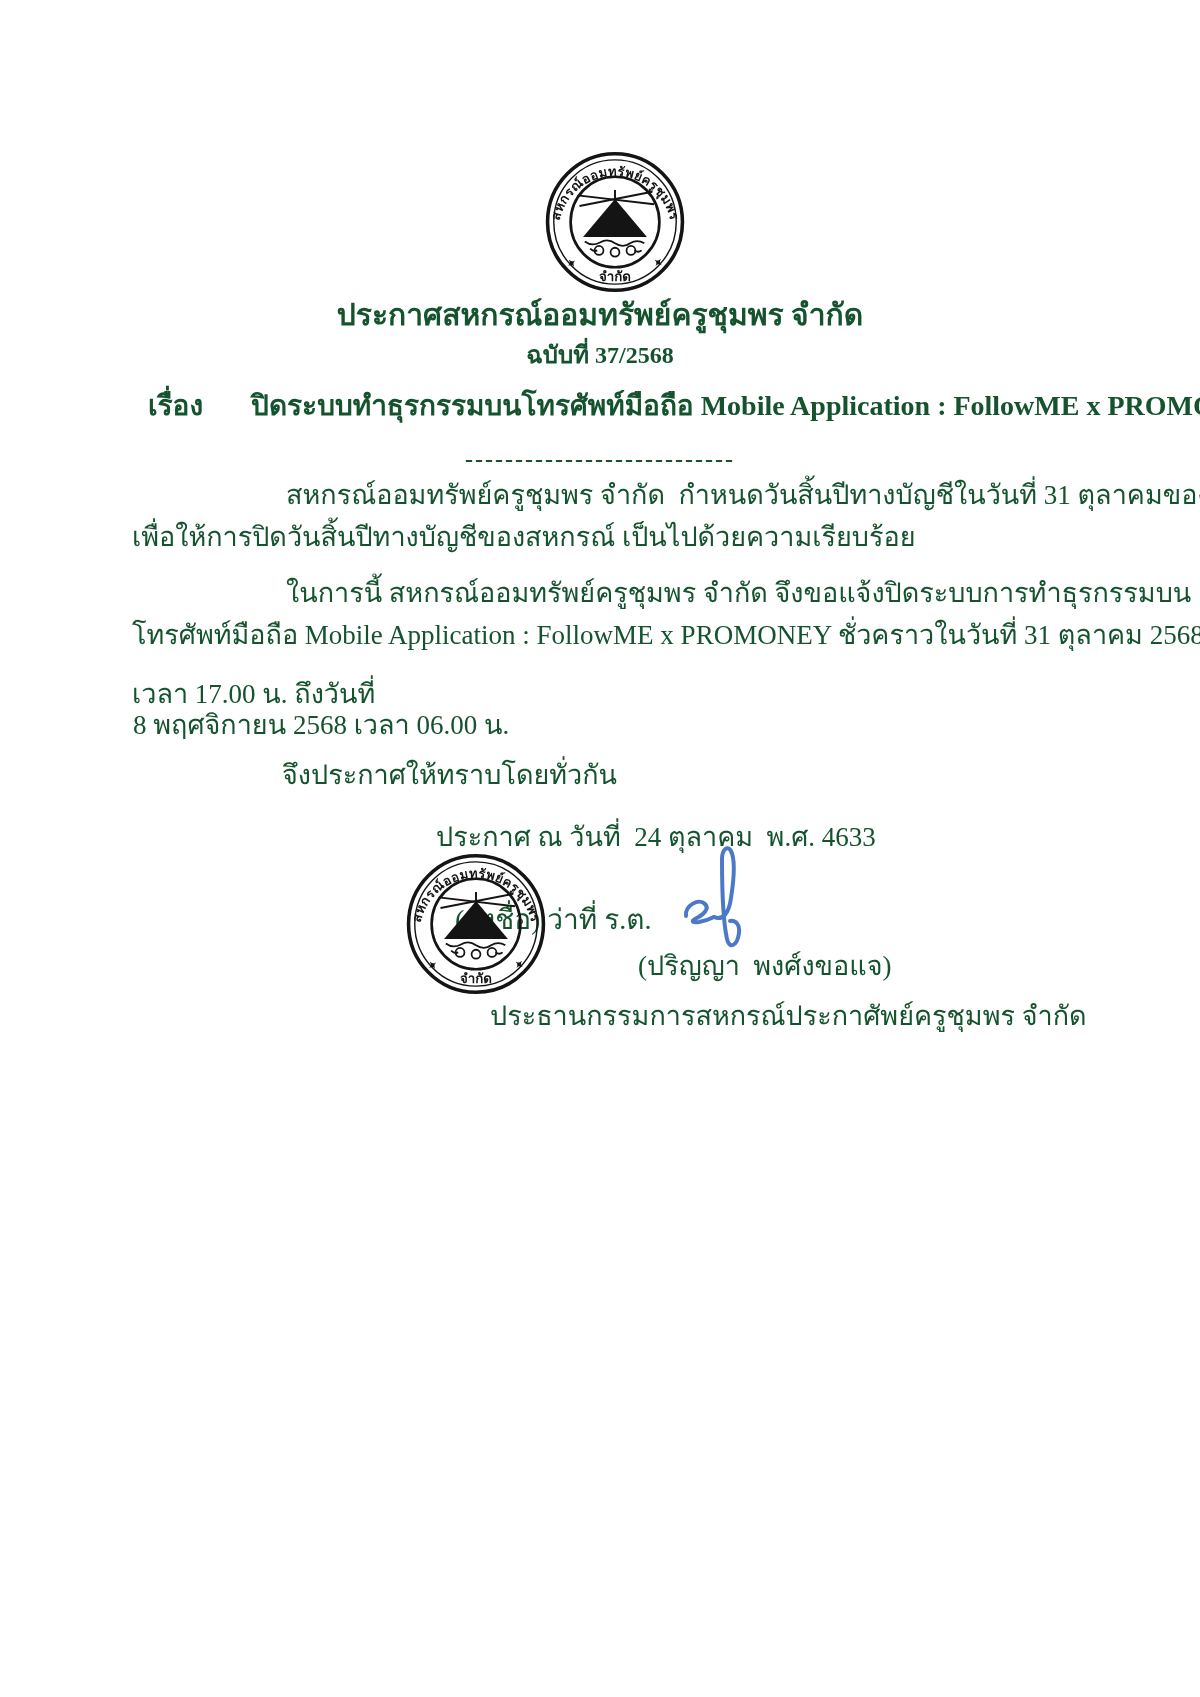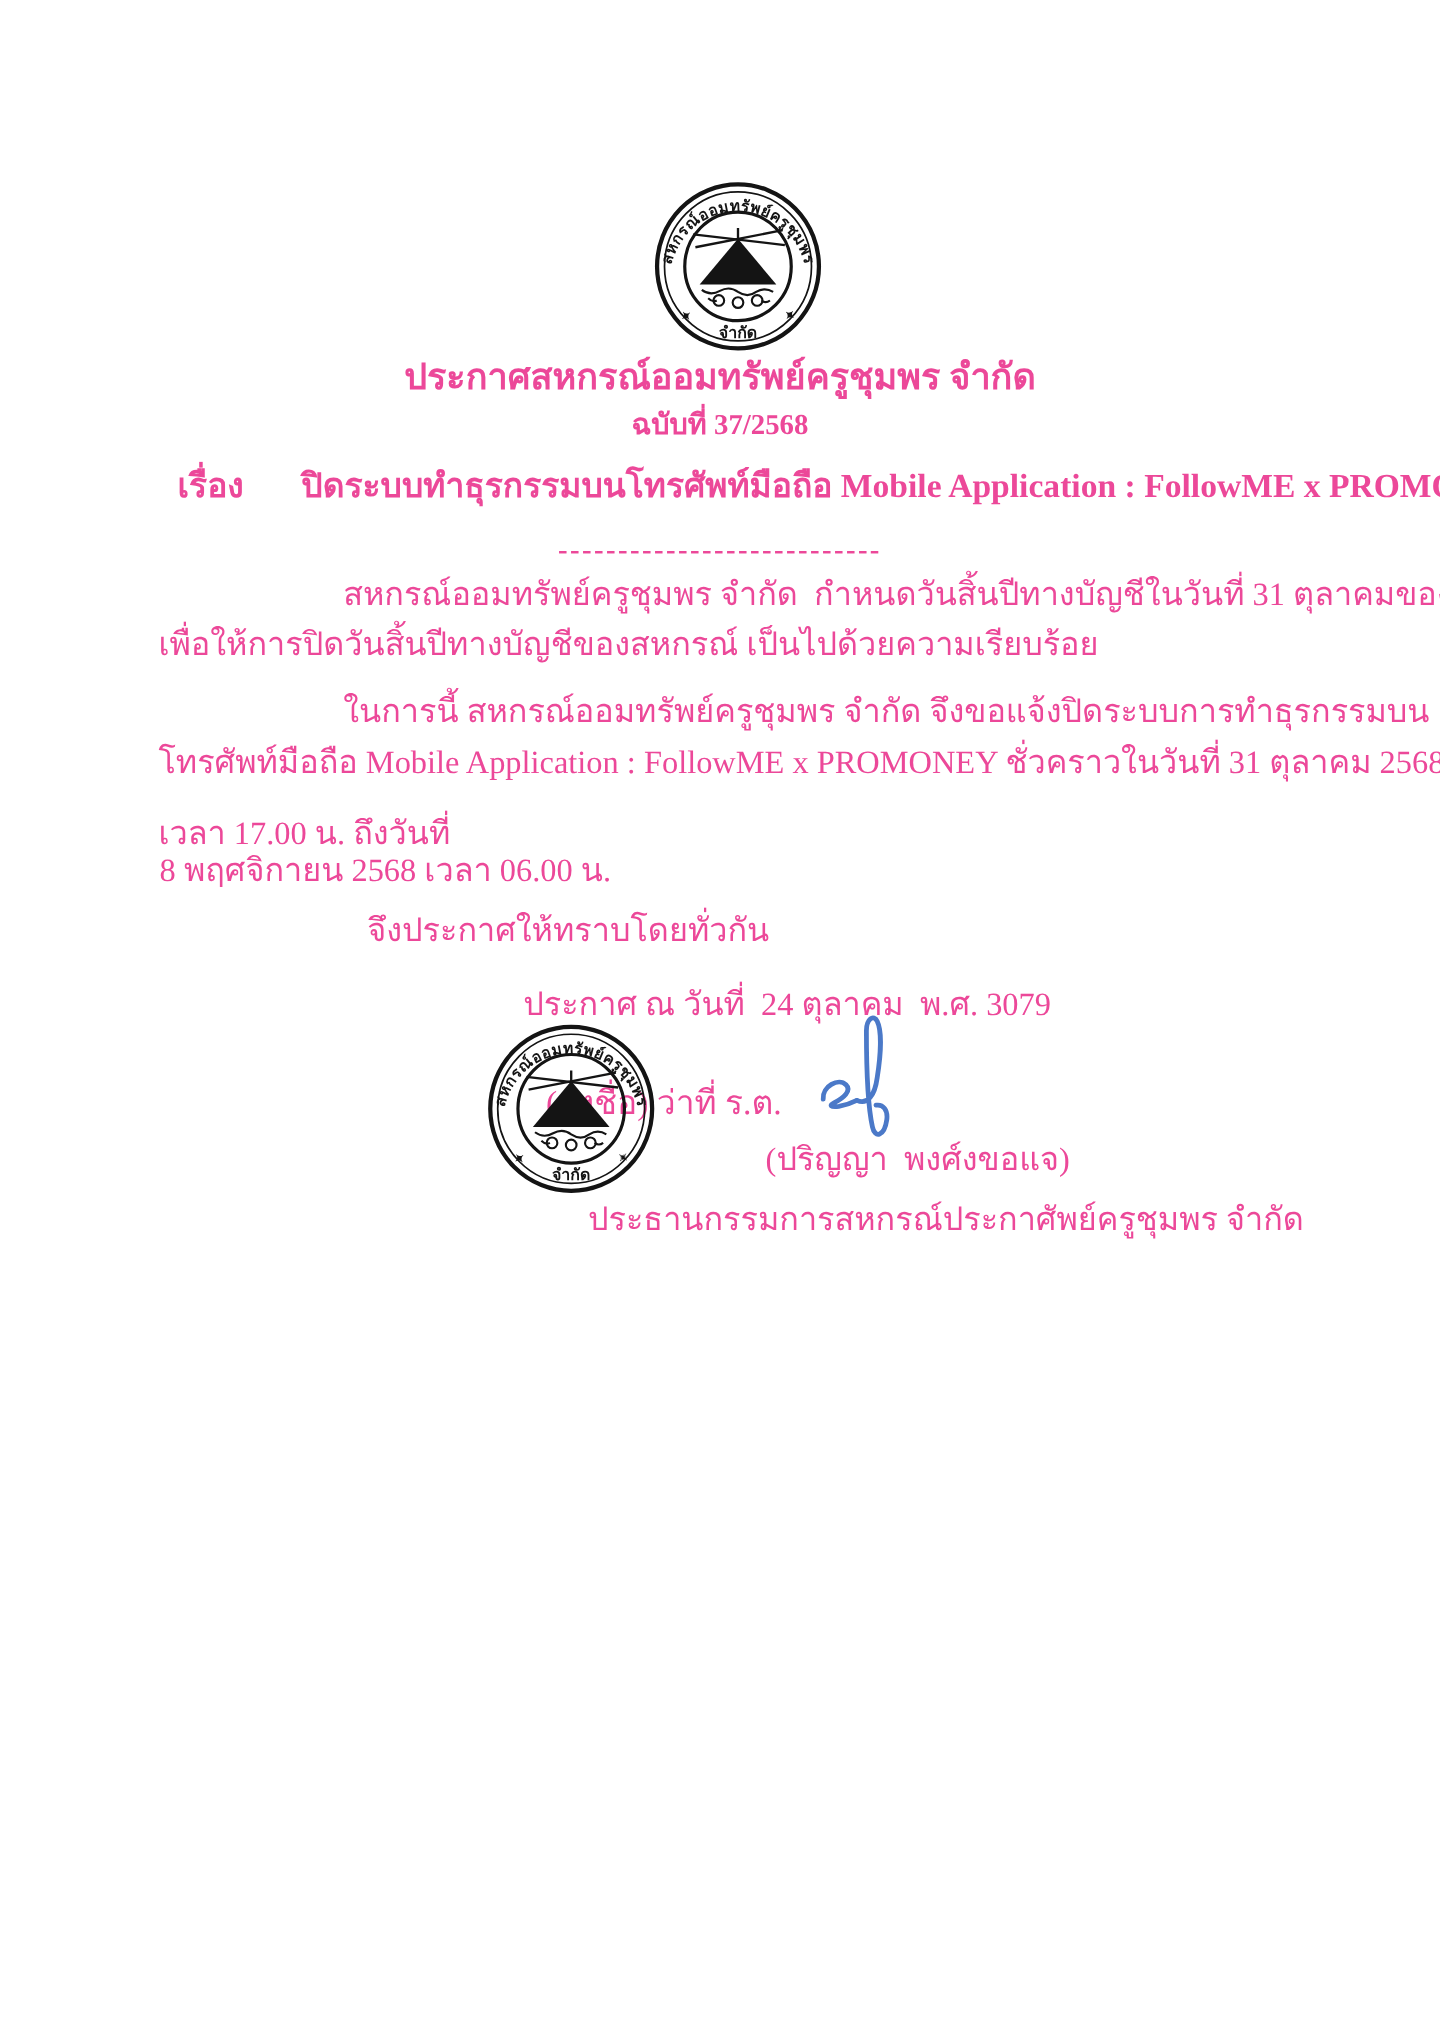--- a/index.html
+++ b/index.html
@@ -10,21 +10,21 @@
     background: #ffffff;
     font-family: "Liberation Serif", "DejaVu Serif", serif;
     color: #1c1c1c;
     overflow: hidden;
   }
   .line {
     position: absolute;
     white-space: pre;
     font-size: 27px;
     line-height: 1.25;
-    color: #ec4899;
+    color: #14532d;
   }
   .bold { font-weight: bold; }
   .centered { left:0; width:100%; text-align:center; }
   .title-line { font-size: 30px; }
   .subject-row { display:flex; gap:48px; }
   .divider-line { font-weight:bold; letter-spacing:2px; font-size:24px; }
   .seal { position:absolute; }
   .sig { position:absolute; }
 </style>
 </head>
@@ -88,23 +88,23 @@
   <div class="line centered divider-line" style="top:444px;">---------------------------</div>
 
   <div class="line" style="top:479px; left:286px;">สหกรณ์ออมทรัพย์ครูชุมพร จำกัด  กำหนดวันสิ้นปีทางบัญชีในวันที่ 31 ตุลาคมของทุกปี ดังนั้น</div>
   <div class="line" style="top:577px; left:286px;">ในการนี้ สหกรณ์ออมทรัพย์ครูชุมพร จำกัด จึงขอแจ้งปิดระบบการทำธุรกรรมบน</div>
 
   <div class="line" style="top:521px; left:132px;">เพื่อให้การปิดวันสิ้นปีทางบัญชีของสหกรณ์ เป็นไปด้วยความเรียบร้อย</div>
   <div class="line" style="top:619px; left:132px;">โทรศัพท์มือถือ Mobile Application : FollowME x PROMONEY ชั่วคราวในวันที่ 31 ตุลาคม 2568 ตั้งแต่</div>
   <div class="line" style="top:662px; left:132px;margin-top:16px;">เวลา 17.00 น. ถึงวันที่</div>
   <div class="line" style="top:709px; left:133px;">8 พฤศจิกายน 2568 เวลา 06.00 น.</div>
 
-  <div class="line" style="top:759px; left:306px;">จึงประกาศให้ทราบโดยทั่วกัน</div>
+  <div class="line" style="top:759px; left:282px;">จึงประกาศให้ทราบโดยทั่วกัน</div>
 
-  <div class="line" style="top:821px; left:436px;">ประกาศ ณ วันที่  24 ตุลาคม  พ.ศ. 3079</div>
+  <div class="line" style="top:821px; left:436px;">ประกาศ ณ วันที่  24 ตุลาคม  พ.ศ. 4633</div>
 
   <div class="line" style="top:902px; left:455px; font-size:28px;">(ลงชื่อ) ว่าที่ ร.ต.</div>
 
   <svg class="seal" style="left:400px; top:853px;" width="152" height="142" viewBox="0 0 160 160">
     <use href="#seal-symbol"></use>
   </svg>
 
   <svg class="sig" style="left:676px; top:843px;" width="106" height="112" viewBox="0 0 100 112">
     <g fill="none" stroke="#4b79c8" stroke-width="4" stroke-linecap="round" stroke-linejoin="round">
       <path d="M 7,73 C 6,62 20,55 26,61 C 31,66 24,72 16,76 C 12,78 13,80 20,79 C 26,78 31,76 35,74"></path>

